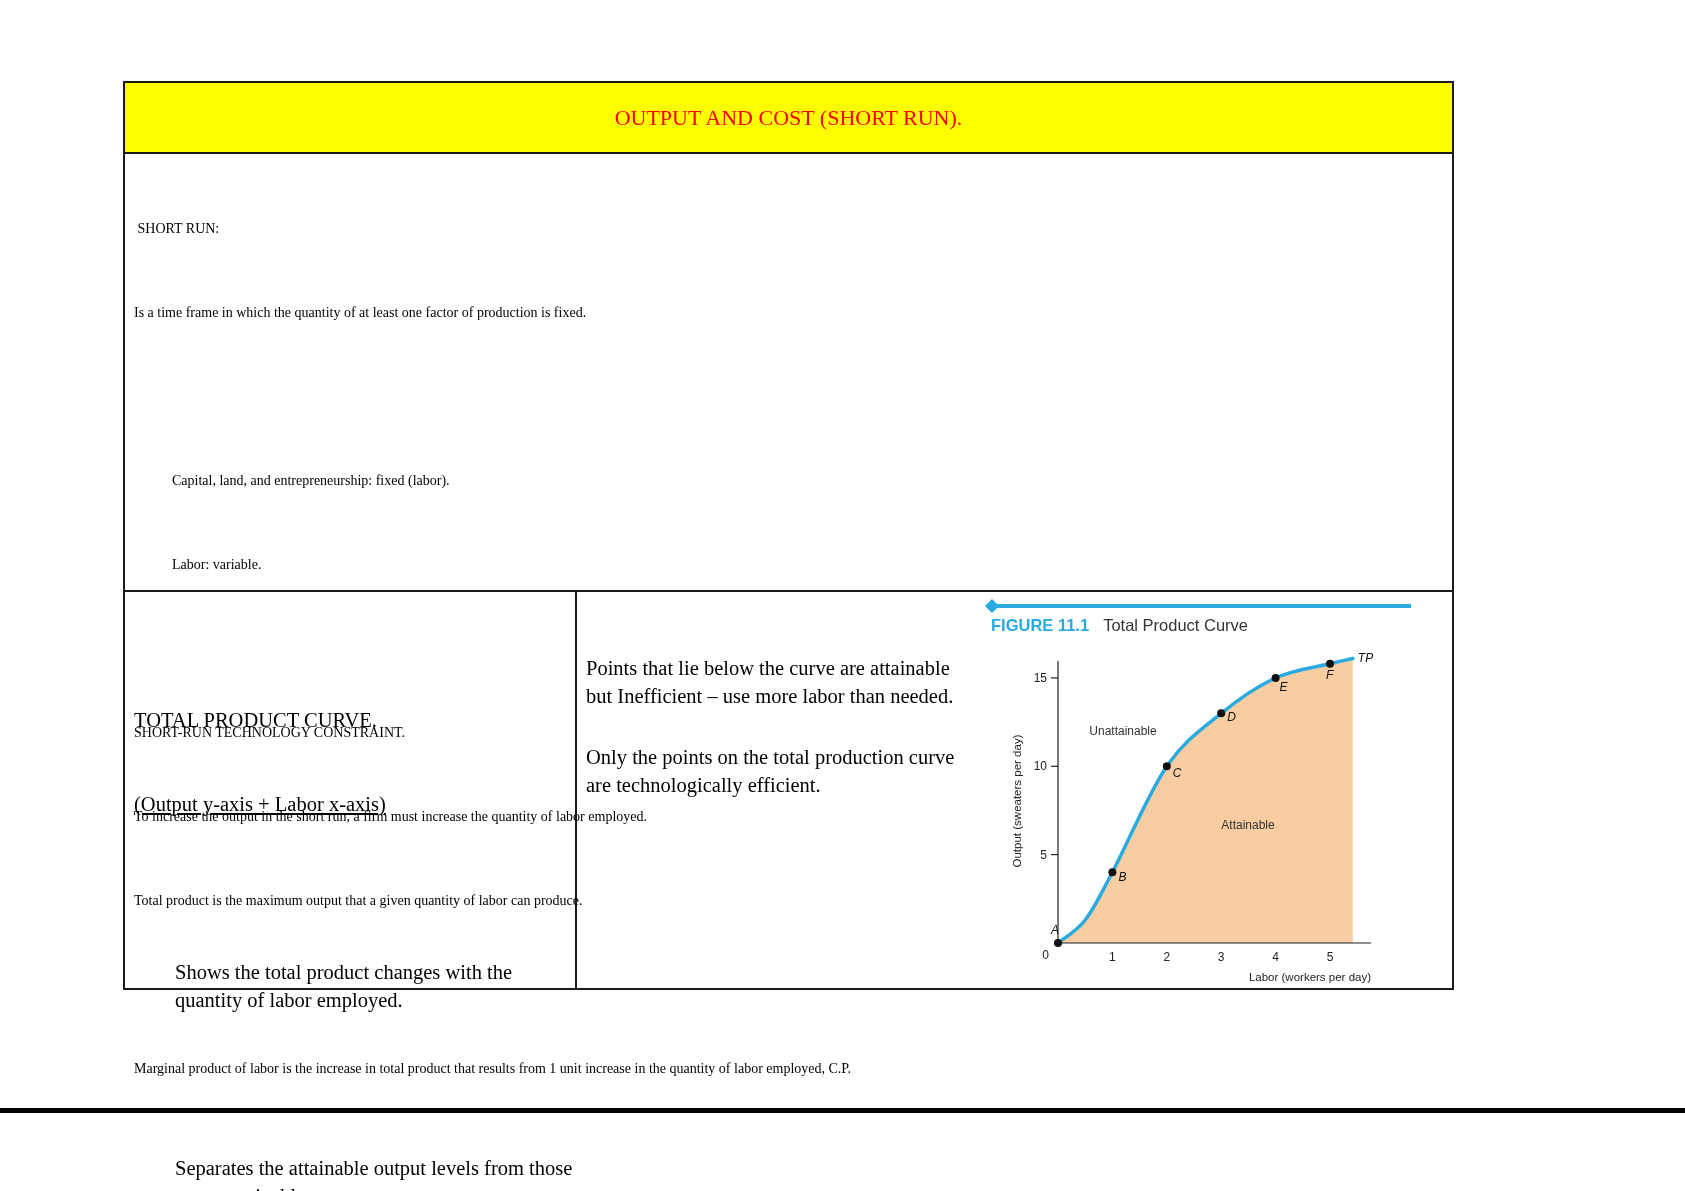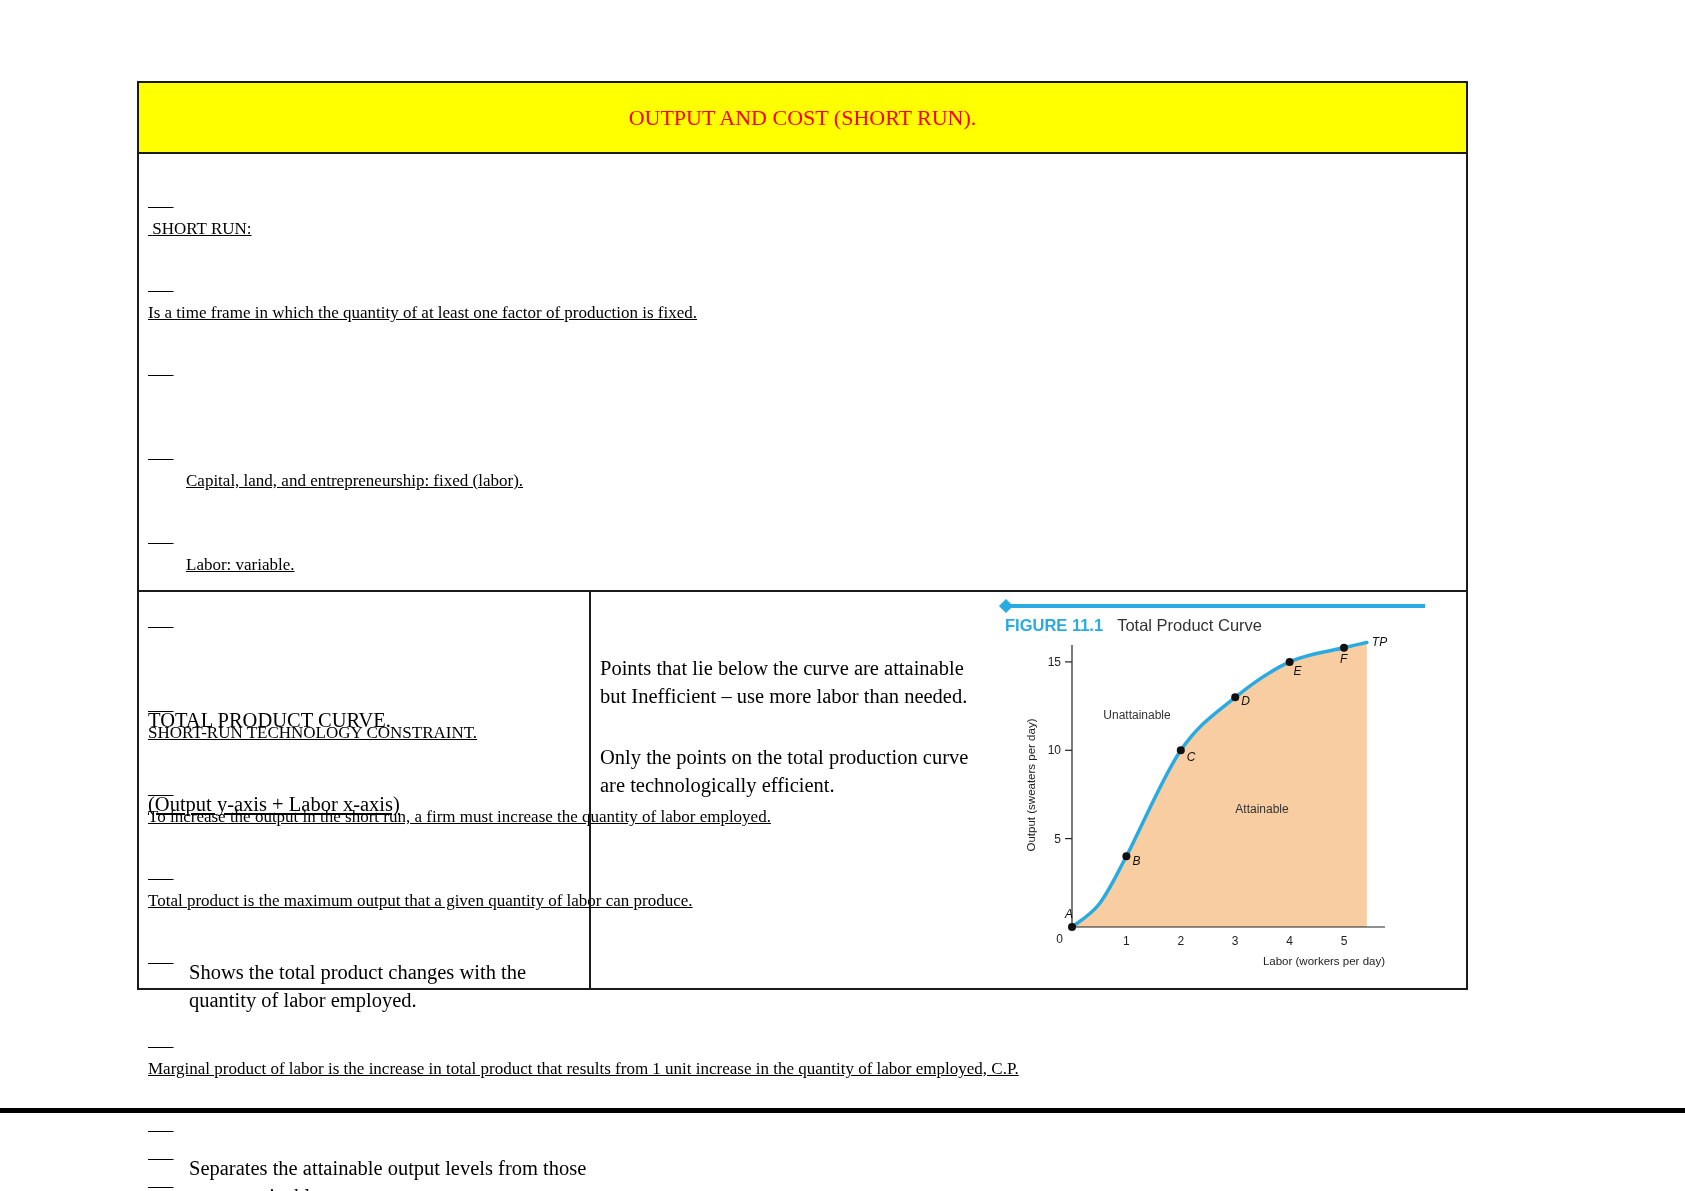--- a/index.html
+++ b/index.html
@@ -1,37 +1,37 @@
 <!DOCTYPE html>
 <html><head>
 <meta charset="utf-8">
 <style>
   html,body{margin:0;padding:0;background:#ffffff;}
   .canvas{position:relative;width:1685px;height:1191px;background:#ffffff;overflow:hidden;
           font-family:"Liberation Serif",serif;color:#000;}
-  .frame{position:absolute;left:137px;top:81px;width:1331px;height:909px;
+  .frame{position:absolute;left:123px;top:81px;width:1331px;height:909px;
          border:2px solid #1b1b1b;display:flex;flex-direction:column;background:#fff;box-sizing:border-box;}
   .banner{height:69px;border-bottom:2px solid #1b1b1b;background:#FFFF00;color:#FF0000;
           display:flex;align-items:center;justify-content:center;font-size:22px;flex:none;}
-  .top-section{height:436px;flex:none;padding:5px 16px 0 9px;font-size:17px;line-height:28px;
-               white-space:pre-wrap;box-sizing:border-box;text-decoration:underline;}
+  .top-section{height:436px;flex:none;padding:5px 16px 0 9px;font-size:14px;line-height:28px;
+               white-space:pre-wrap;box-sizing:border-box;}
   .line{min-height:28px;}
   .indent{padding-left:38px;}
   .u{text-decoration:underline;}
   .bottom-section{flex:1;border-top:2px solid #1b1b1b;display:flex;min-height:0;}
   .col-left{width:452px;flex:none;border-right:2px solid #1b1b1b;padding:58px 36px 0 9px;
             font-size:20.5px;line-height:28px;box-sizing:border-box;white-space:pre-wrap;}
   .col-left .para{width:404px;margin-left:41px;}
   .col-right{flex:1;position:relative;}
   .right-text{position:absolute;left:9px;top:62px;width:372px;font-size:20.5px;line-height:28px;}
   .p2{margin-top:33px;}
   .figure{position:absolute;left:406px;top:8px;width:428px;}
   .fig-rule{position:relative;height:4px;background:#29ABE2;margin:4px 0 8px 8px;}
   .fig-diamond{position:absolute;left:-4px;top:-3px;width:10px;height:10px;background:#29ABE2;transform:rotate(45deg);}
-  .fig-caption{font-family:"Liberation Sans",sans-serif;font-size:16.5px;margin:0 0 0 8px;}
+  .fig-caption{font-family:"Liberation Sans",sans-serif;font-size:16.5px;margin:0 0 16px 8px;}
   .fig-label{color:#29ABE2;font-weight:bold;}
   .fig-title{color:#333;margin-left:14px;}
   svg .tick{font:12px "Liberation Sans",sans-serif;fill:#222;}
   svg .pt{font:italic 12px "Liberation Sans",sans-serif;fill:#111;}
   svg .region{font:12px "Liberation Sans",sans-serif;fill:#333;}
   svg .axis{font:11.5px "Liberation Sans",sans-serif;fill:#222;}
   .bottom-bar{position:absolute;left:0;top:1108px;width:1685px;height:5px;background:#000;}
 </style>
 </head>
 <body>

